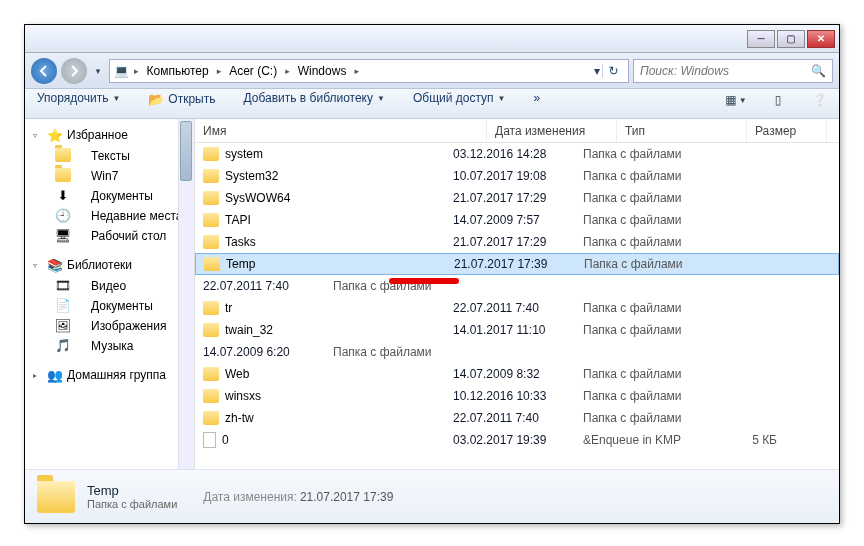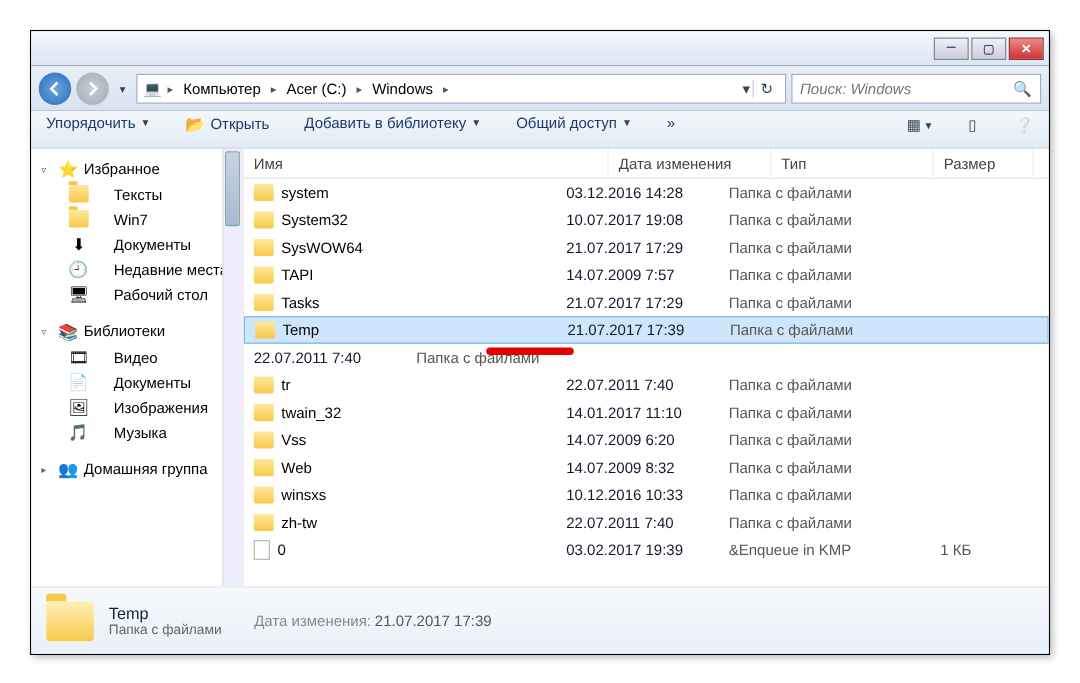--- a/index.html
+++ b/index.html
@@ -278,24 +278,20 @@
           <div class="fl-row">
             <div class="c name">
               <span class="folder-ic"></span>
               <span>twain_32</span>
             </div>
             <div class="c date">14.01.2017 11:10</div>
             <div class="c type">Папка с файлами</div>
             <div class="c size"></div>
           </div>
           <div class="fl-row">
-            <div class="c name">
-              <span class="folder-ic"></span>
-              <span>Vss</span>
-            </div>
             <div class="c date">14.07.2009 6:20</div>
             <div class="c type">Папка с файлами</div>
             <div class="c size"></div>
           </div>
           <div class="fl-row">
             <div class="c name">
               <span class="folder-ic"></span>
               <span>Web</span>
             </div>
             <div class="c date">14.07.2009 8:32</div>
@@ -320,21 +316,21 @@
             <div class="c type">Папка с файлами</div>
             <div class="c size"></div>
           </div>
           <div class="fl-row">
             <div class="c name">
               <span class="file-ic"></span>
               <span>0</span>
             </div>
             <div class="c date">03.02.2017 19:39</div>
             <div class="c type">&amp;Enqueue in KMP</div>
-            <div class="c size">1 КБ</div>
+            <div class="c size">5 КБ</div>
           </div>
         </div>
       <div class="red-mark"></div>
     </div>
 
   </div>
 
   <div class="details">
     <div class="details-ic">
         <div class="big-folder"></div>

